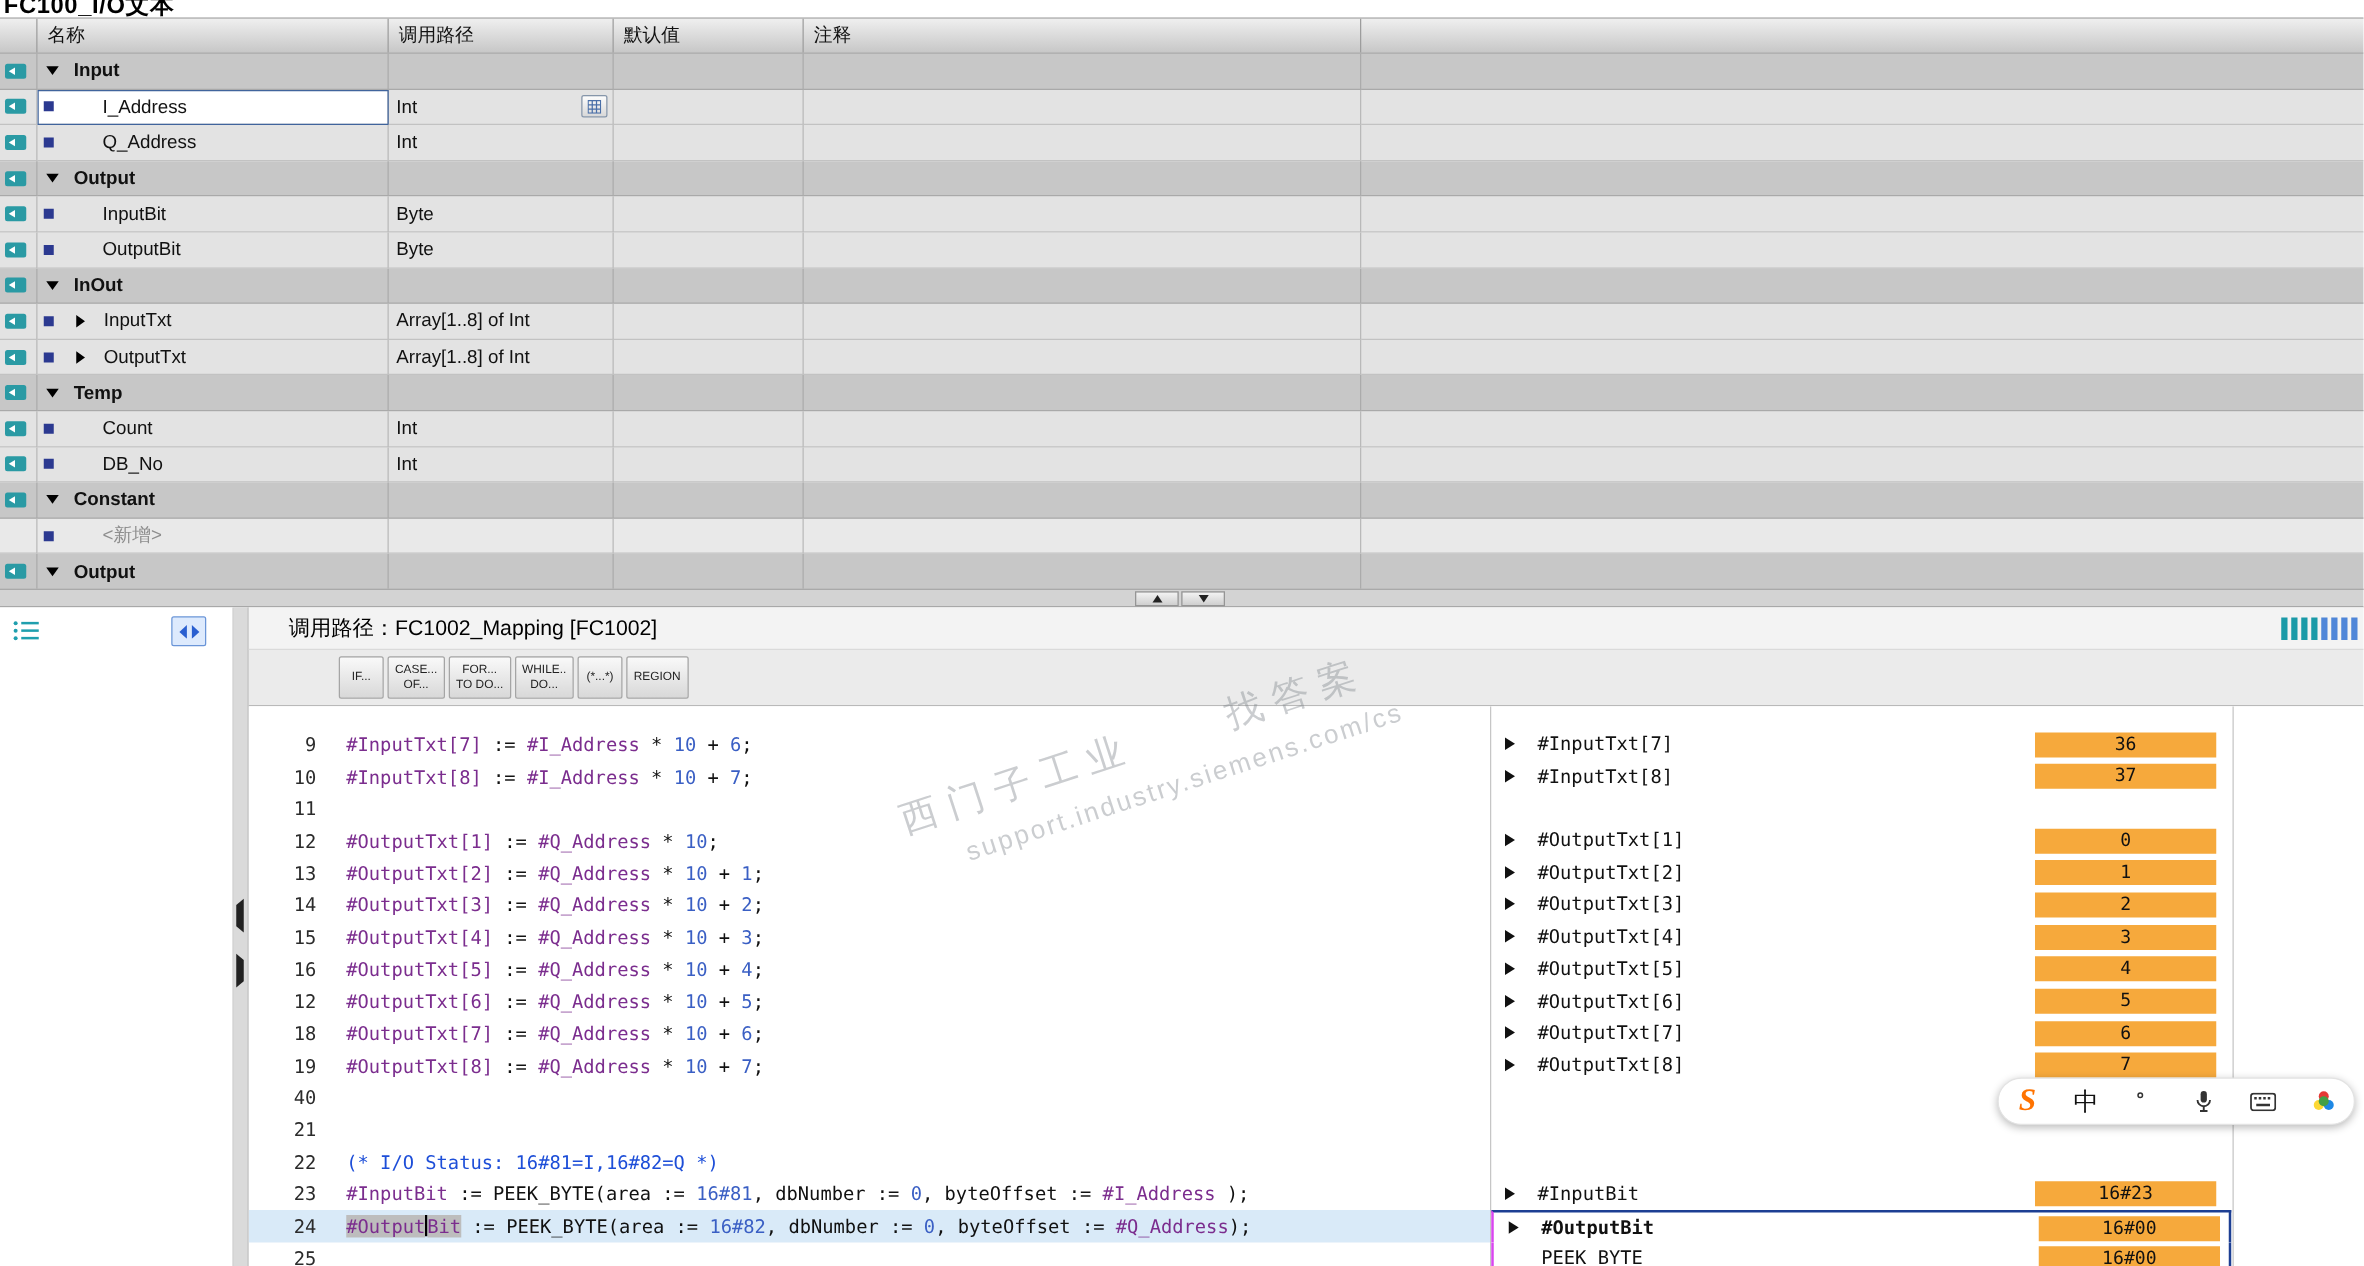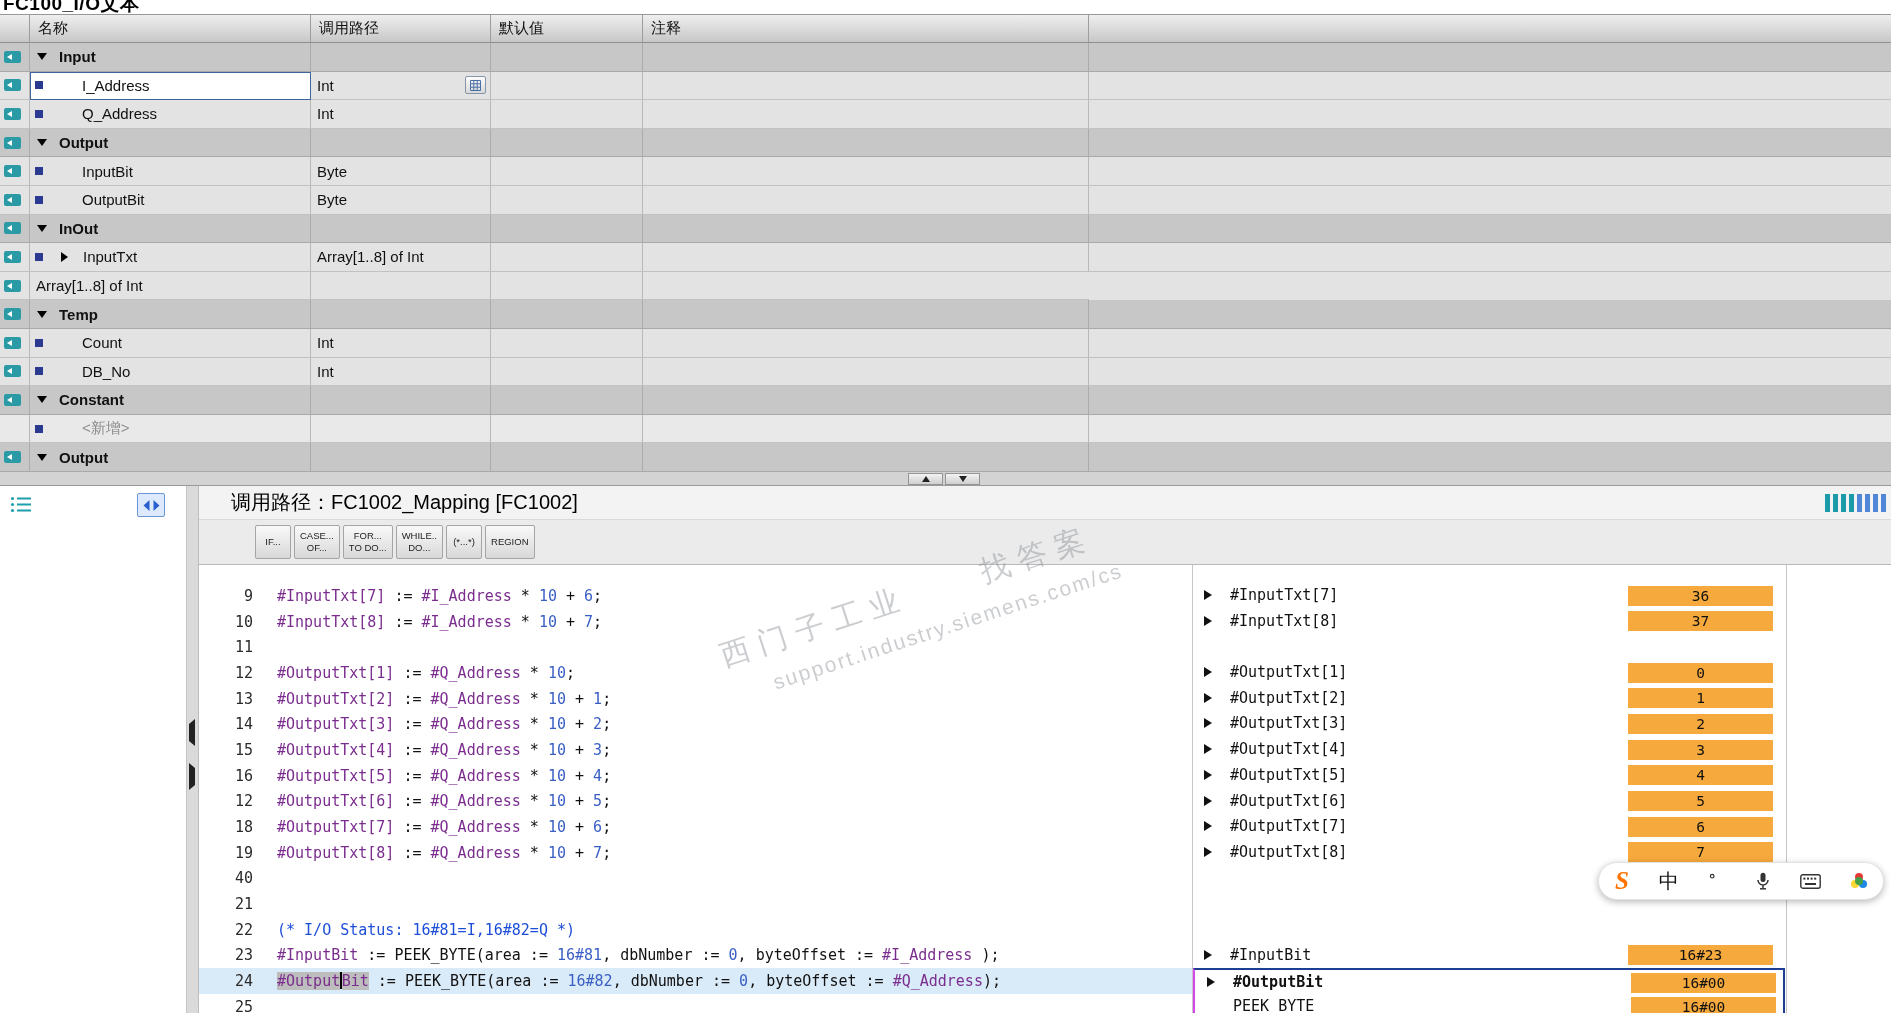--- a/index.html
+++ b/index.html
@@ -51,26 +51,26 @@
   .outline-icon{position:absolute;left:10px;top:10px}
   .swap-btn{position:absolute;left:137px;top:7px;width:28px;height:24px;background:#ddeafd;
     border:1px solid #6a95d8;border-radius:2px;display:flex;align-items:center;justify-content:center;cursor:pointer}
   .vsplit{position:absolute;left:187px;top:0;width:12px;height:527px;background:#dadada;border-right:1px solid #bdbdbd}
   .vs-arrow{position:absolute;left:2px;cursor:pointer}
   .tri-l{width:0;height:0;border-top:5px solid transparent;border-bottom:5px solid transparent;border-right:6px solid #222}
   .tri-rr{width:0;height:0;border-top:5px solid transparent;border-bottom:5px solid transparent;border-left:6px solid #222}
 
   .editor{position:absolute;left:199px;top:0;right:0;height:527px}
   .bcbar{height:34px;background:#f3f3f3;border-bottom:1px solid #dadada;display:flex;align-items:center;
-    padding-left:32px;font-size:20px;color:#000;position:relative}
+    padding-left:32px;font-size:17px;color:#000;position:relative}
   .tealbars{position:absolute;right:5px;top:8px;display:flex;gap:3px}
   .tealbars i{width:5px;height:18px;background:#1b9aa8;display:block}
   .tealbars i.b{background:#4f86d8}
   .toolbar{height:45px;background:#ebebeb;border-bottom:1px solid #b9b9b9;display:flex;align-items:center;
-    padding-left:56px;gap:3px}
+    padding-left:72px;gap:3px}
   .tbtn{min-width:36px;padding:2px 5px;height:34px;background:linear-gradient(#f9f9f9,#d8d8d8);
     border:1px solid #a5a5a5;border-radius:2px;font-size:9.5px;line-height:1.25;text-align:center;color:#222;
     display:flex;flex-direction:column;justify-content:center;cursor:pointer}
 
   .codewrap{position:absolute;left:0;top:79px;right:0;bottom:0;background:#fff;overflow:hidden}
   .codecol{position:absolute;left:0;top:0;width:993px;height:100%;padding-top:18px}
   .cline{height:25.7px;display:flex;align-items:center;font-family:"DejaVu Sans Mono",monospace;
     font-size:15px;white-space:pre;color:#111}
   .cline.hl{background:#d9eaf8}
   .lno{width:54px;text-align:right;color:#2b2b2b;flex:none}
@@ -245,20 +245,25 @@
           <div class="c c2">
             <div class="dtxt">Array[1..8] of Int</div>
           </div>
           <div class="c c3"></div>
           <div class="c c4"></div>
           <div class="c c5" style="border-right: none;"></div>
         </div>
         <div class="trow var">
           <div class="c c0">
             <div class="tagicon"></div>
+          </div>
+          <div class="c c1">
+            <div class="sq"></div>
+            <div class="tri-r"></div>
+            <div class="vname xname">OutputTxt</div>
           </div>
           <div class="c c2">
             <div class="dtxt">Array[1..8] of Int</div>
           </div>
           <div class="c c3"></div>
           <div class="c c4"></div>
           <div class="c c5" style="border-right: none;"></div>
         </div>
         <div class="trow group">
           <div class="c c0">

